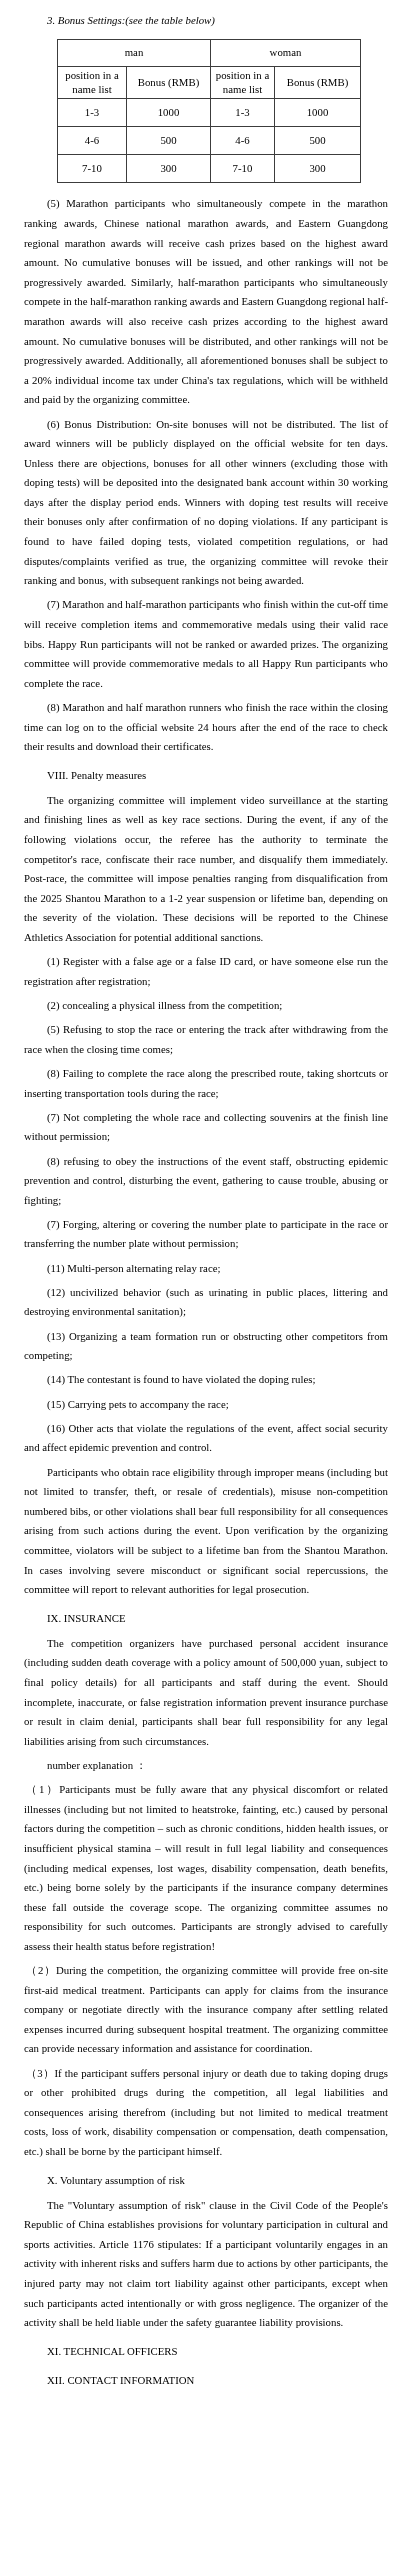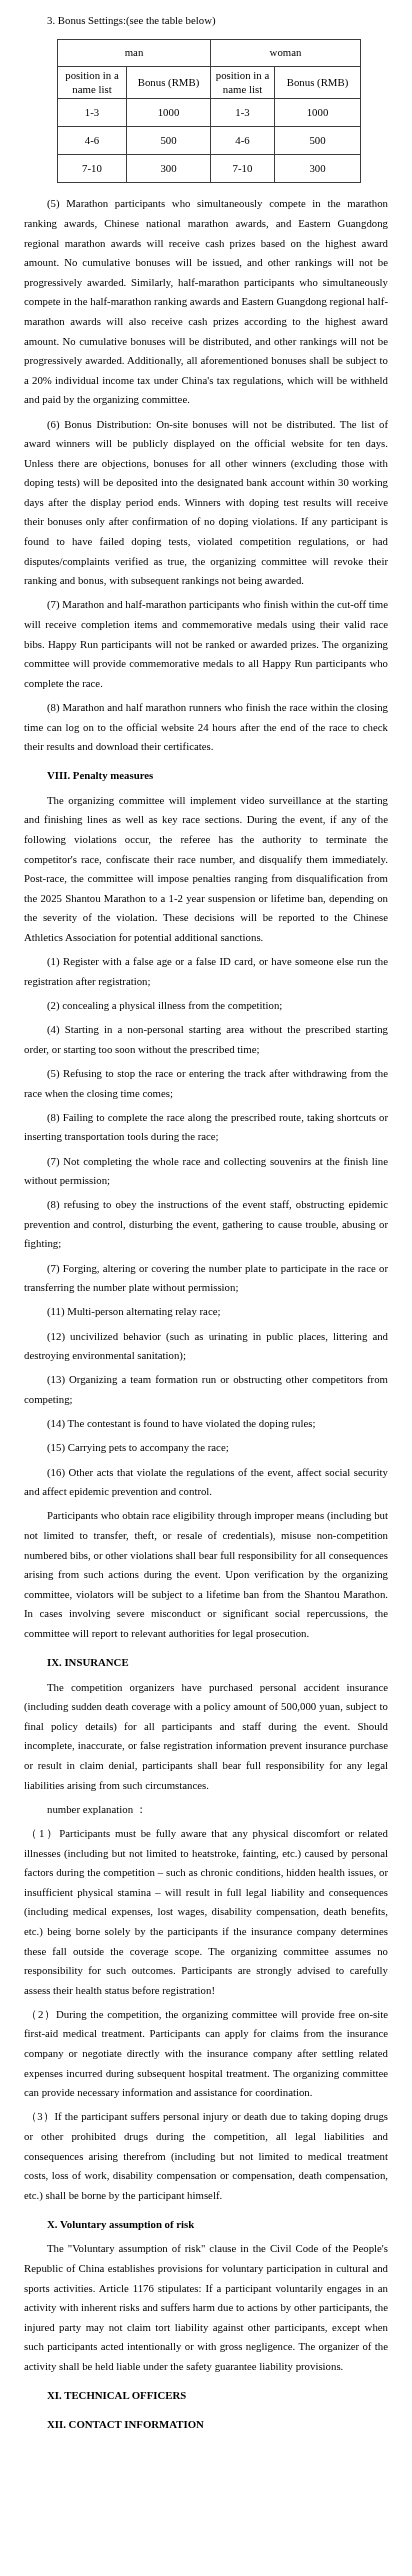--- a/index.html
+++ b/index.html
@@ -8,22 +8,22 @@
     min-height:2875px;
     box-sizing:border-box;
     padding:11.3px 24px 15.5px 24px;
     font-family:"Liberation Serif","DejaVu Serif",serif;
     color:#000;
     font-size:10.8px;
     line-height:19.6px;
     background:#fff;
   }
   p{margin:0 0 4.6px 0;text-align:justify;text-indent:23px;}
-  .h-plain{margin:0 0 5.2px 0;}
-  .h-bold{font-weight:bold;margin:9.3px 0 5.2px 0;}
+  .h-plain{margin:0 0 5.2px 0;font-style:italic;}
+  .h-bold{font-weight:normal;margin:9.3px 0 5.2px 0;}
   .no-indent{text-indent:0;}
   .note{text-indent:2.1px;}
   table.bonus{
     border-collapse:collapse;
     margin:8.2px 0 11.3px 33px;
     table-layout:fixed;
   }
   table.bonus th,table.bonus td{
     border:0.8px solid #3c3c3c;
     font-weight:normal;
@@ -85,21 +85,20 @@
 
   <p>(5) Marathon participants who simultaneously compete in the marathon ranking awards, Chinese national marathon awards, and Eastern Guangdong regional marathon awards will receive cash prizes based on the highest award amount. No cumulative bonuses will be issued, and other rankings will not be progressively awarded. Similarly, half-marathon participants who simultaneously compete in the half-marathon ranking awards and Eastern Guangdong regional half-marathon awards will also receive cash prizes according to the highest award amount. No cumulative bonuses will be distributed, and other rankings will not be progressively awarded. Additionally, all aforementioned bonuses shall be subject to a 20% individual income tax under China's tax regulations, which will be withheld and paid by the organizing committee.</p>
   <p>(6) Bonus Distribution: On-site bonuses will not be distributed. The list of award winners will be publicly displayed on the official website for ten days. Unless there are objections, bonuses for all other winners (excluding those with doping tests) will be deposited into the designated bank account within 30 working days after the display period ends. Winners with doping test results will receive their bonuses only after confirmation of no doping violations. If any participant is found to have failed doping tests, violated competition regulations, or had disputes/complaints verified as true, the organizing committee will revoke their ranking and bonus, with subsequent rankings not being awarded.</p>
   <p>(7) Marathon and half-marathon participants who finish within the cut-off time will receive completion items and commemorative medals using their valid race bibs. Happy Run participants will not be ranked or awarded prizes. The organizing committee will provide commemorative medals to all Happy Run participants who complete the race.</p>
   <p>(8) Marathon and half marathon runners who finish the race within the closing time can log on to the official website 24 hours after the end of the race to check their results and download their certificates.</p>
 
   <p class="h-bold">VIII. Penalty measures</p>
   <p>The organizing committee will implement video surveillance at the starting and finishing lines as well as key race sections. During the event, if any of the following violations occur, the referee has the authority to terminate the competitor's race, confiscate their race number, and disqualify them immediately. Post-race, the committee will impose penalties ranging from disqualification from the 2025 Shantou Marathon to a 1-2 year suspension or lifetime ban, depending on the severity of the violation. These decisions will be reported to the Chinese Athletics Association for potential additional sanctions.</p>
   <p>(1) Register with a false age or a false ID card, or have someone else run the registration after registration;</p>
   <p>(2) concealing a physical illness from the competition;</p>
-  <p>(4) Starting in a non-personal starting area without the prescribed starting order, or starting too soon without the prescribed time;</p>
   <p>(5) Refusing to stop the race or entering the track after withdrawing from the race when the closing time comes;</p>
   <p>(8) Failing to complete the race along the prescribed route, taking shortcuts or inserting transportation tools during the race;</p>
   <p>(7) Not completing the whole race and collecting souvenirs at the finish line without permission;</p>
   <p>(8) refusing to obey the instructions of the event staff, obstructing epidemic prevention and control, disturbing the event, gathering to cause trouble, abusing or fighting;</p>
   <p>(7) Forging, altering or covering the number plate to participate in the race or transferring the number plate without permission;</p>
   <p>(11) Multi-person alternating relay race;</p>
   <p>(12) uncivilized behavior (such as urinating in public places, littering and destroying environmental sanitation);</p>
   <p>(13) Organizing a team formation run or obstructing other competitors from competing;</p>
   <p>(14) The contestant is found to have violated the doping rules;</p>
   <p>(15) Carrying pets to accompany the race;</p>

